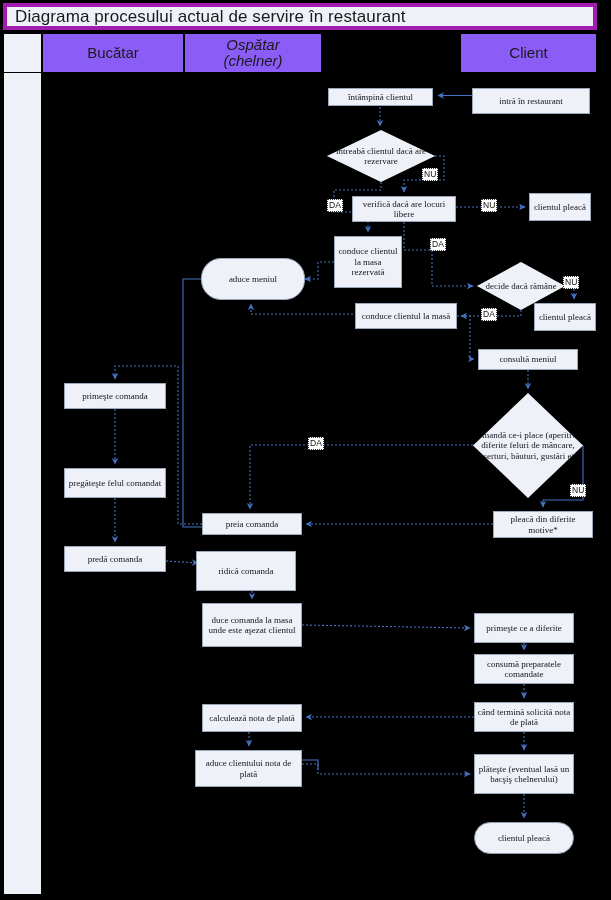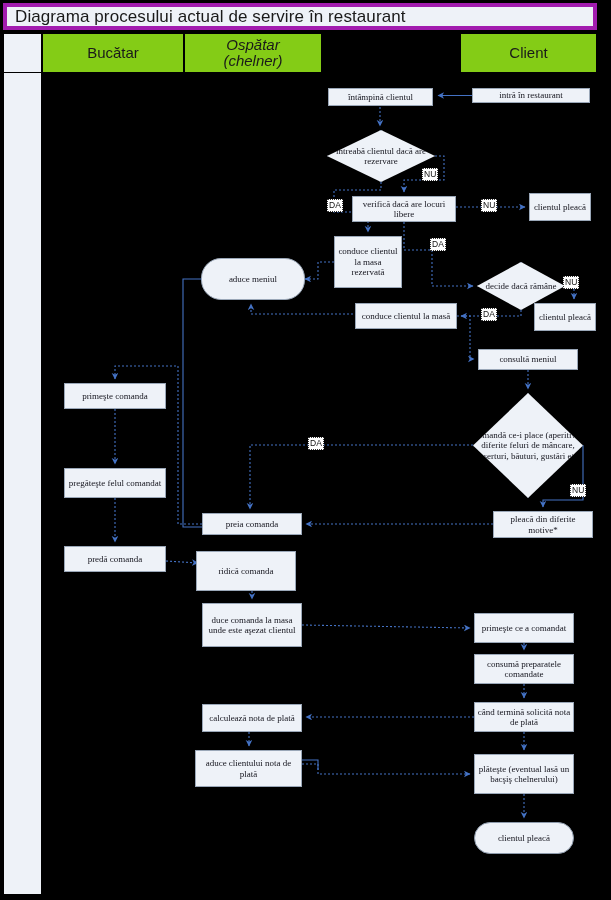--- a/index.html
+++ b/index.html
@@ -14,21 +14,21 @@
             display:flex;align-items:center;padding-left:8px;}
   .titlebar span{font-family:"Liberation Sans","DejaVu Sans",sans-serif;
                  font-size:17px;color:#1a1a1a;letter-spacing:0.1px;}
 
   .lanehead-row{position:absolute;left:3px;top:33px;width:594px;height:40px;}
   .lane-gutter{position:absolute;left:0;top:0;width:39px;height:40px;
                background:#eef2f8;border:1px solid #000;box-sizing:border-box;}
   .lane-gutter-body{position:absolute;left:3px;top:73px;width:39px;height:822px;
                background:#eef2f8;border-left:1px solid #000;border-right:1px solid #000;
                border-bottom:1px solid #000;box-sizing:border-box;}
-  .lanehead{position:absolute;top:0;height:40px;background:#84cc16;
+  .lanehead{position:absolute;top:0;height:40px;background:#8b5cf6;
             border:1px solid #000;box-sizing:border-box;
             display:flex;align-items:center;justify-content:center;text-align:center;
             font-family:"Liberation Sans","DejaVu Sans",sans-serif;
             font-size:15px;color:#1a1a1a;line-height:1.05;}
 
   .lane-body{position:absolute;left:42px;top:73px;width:555px;height:822px;
              border:1px solid #000;border-left:none;box-sizing:border-box;background:#000;}
 
   
   .node{position:absolute;box-sizing:border-box;background:#eef2f8;
@@ -145,21 +145,21 @@
       <path d="M524,794 L524,818" stroke-dasharray="2,2"></path>
     </g>
 
     <g stroke="#4472c4" fill="none" stroke-width="1.1">
       <path d="M201,279 L183,279 L183,527 L202,527"></path>
       <path d="M302,760 L318,760 L318,770"></path>
     </g>
   </svg>
 
   <div id="nodes-layer">
-      <div class="node" style="left: 472px; top: 88px; width: 118px; height: 15px;">
+      <div class="node" style="left: 472px; top: 88px; width: 118px; height: 26px;">
         <span>intră în restaurant</span>
       </div>
       <div class="node" style="left: 328px; top: 88px; width: 105px; height: 18px;">
         <span>întâmpină clientul</span>
       </div>
       <div class="dia" style="left: 327px; top: 130px; width: 108px; height: 52px;">
         <div class="shape"></div>
         <div class="txt">întreabă clientul dacă are rezervare</div>
       </div>
       <div class="node" style="left: 352px; top: 196px; width: 104px; height: 26px;">
@@ -206,21 +206,21 @@
       <div class="node" style="left: 196px; top: 551px; width: 100px; height: 40px; text-align: right;">
         <span>ridică comanda</span>
       </div>
       <div class="node" style="left: 493px; top: 511px; width: 100px; height: 27px;">
         <span>pleacă din diferite motive*</span>
       </div>
       <div class="node" style="left: 202px; top: 603px; width: 100px; height: 44px;">
         <span>duce comanda la masa unde este aşezat clientul</span>
       </div>
       <div class="node" style="left: 474px; top: 613px; width: 100px; height: 30px;">
-        <span>primeşte ce a comandat</span>
+        <span>primeşte ce a diferite</span>
       </div>
       <div class="node" style="left: 474px; top: 654px; width: 100px; height: 30px;">
         <span>consumă preparatele comandate</span>
       </div>
       <div class="node" style="left: 474px; top: 702px; width: 100px; height: 30px;">
         <span>când termină solicită nota de plată</span>
       </div>
       <div class="node" style="left: 202px; top: 704px; width: 100px; height: 28px;">
         <span>calculează nota de plată</span>
       </div>

